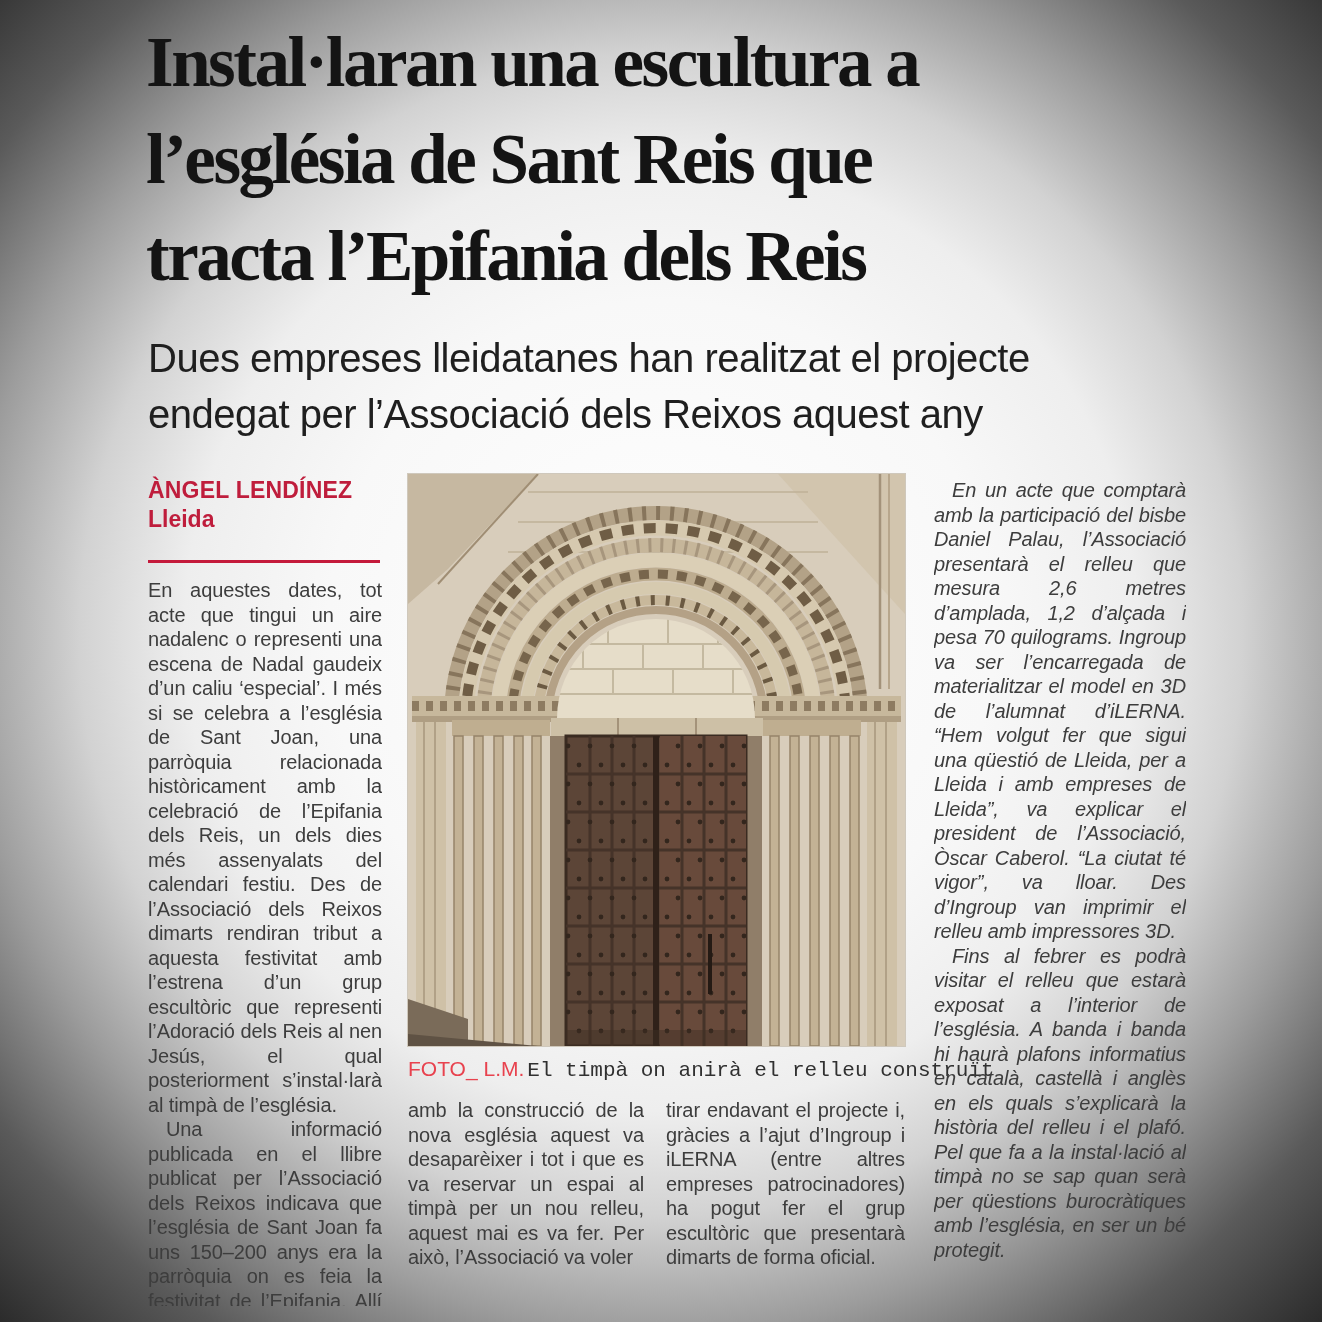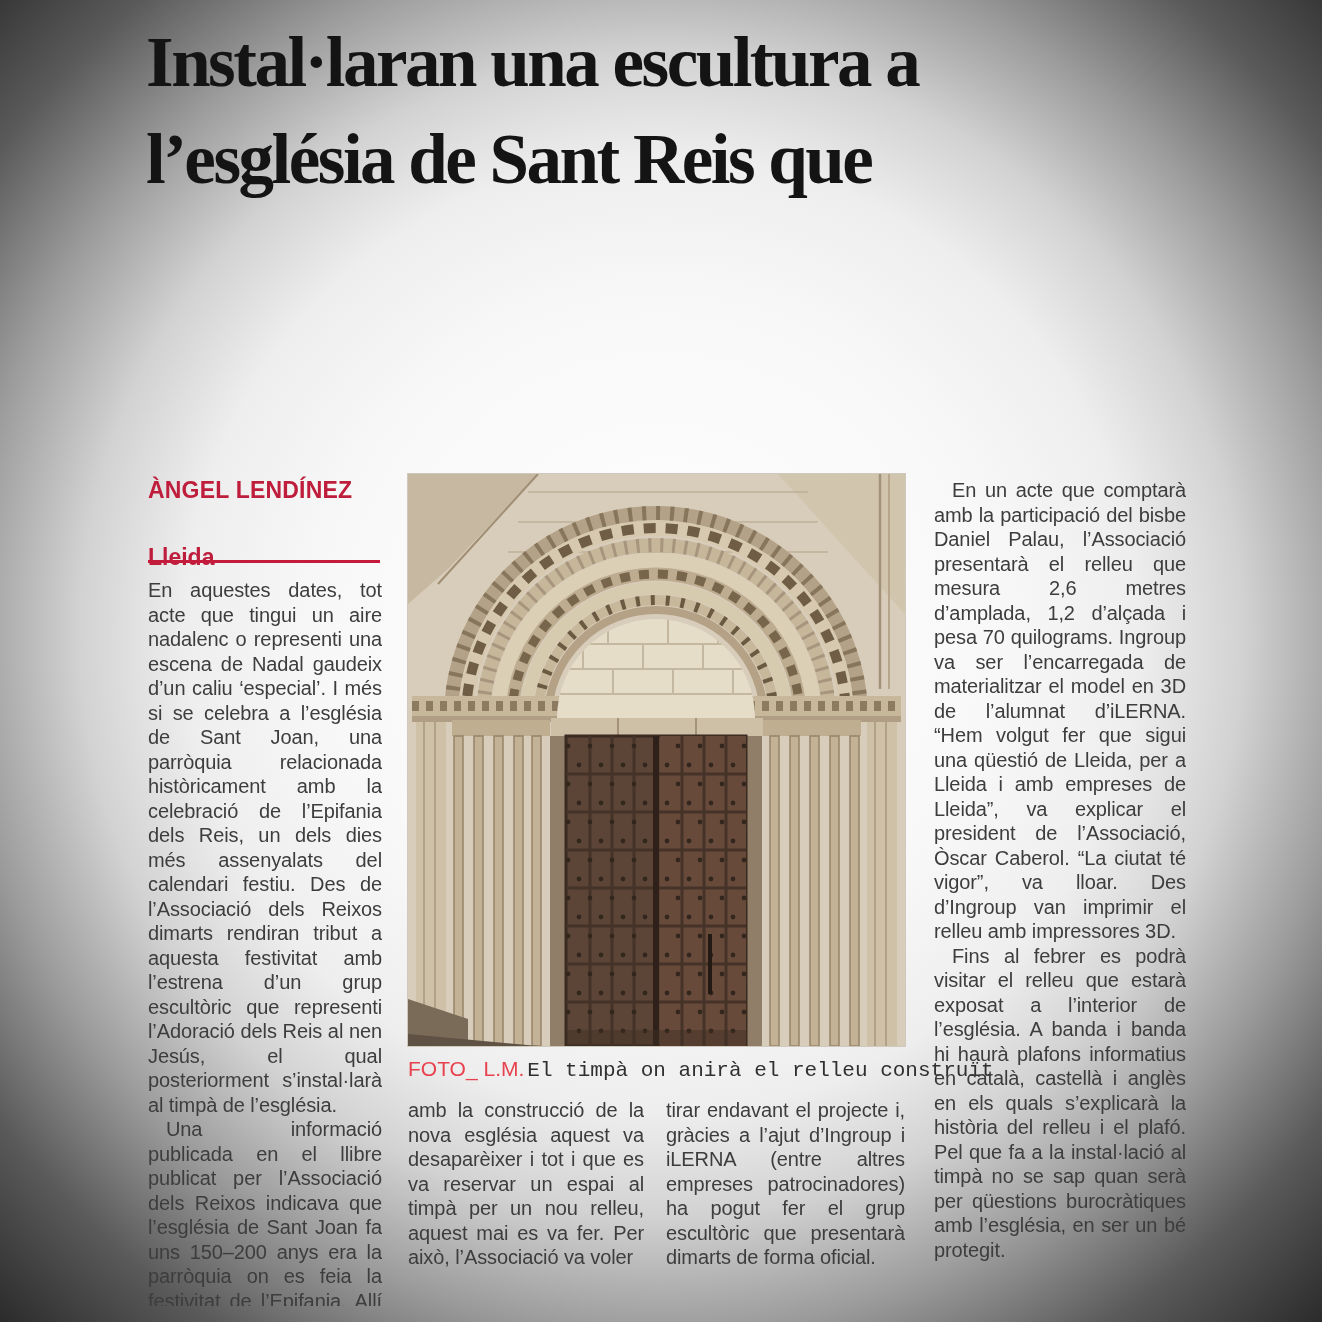--- a/index.html
+++ b/index.html
@@ -16,50 +16,55 @@
     font-size:71px;line-height:97px;letter-spacing:-2.5px;color:#141414;
   }
   .headline .hl-line{white-space:nowrap;}
   .subhead{
     position:absolute;left:148px;top:330px;width:1080px;
     font-size:40px;line-height:56px;letter-spacing:-0.5px;color:#1f1f1f;
   }
   .subhead .sh-line{white-space:nowrap;}
   .byline{position:absolute;left:148px;top:476px;width:234px;color:#bf1d3c;}
   .byline .author{font-size:23px;font-weight:700;line-height:29px;letter-spacing:0.2px;}
-  .byline .place{font-size:23px;font-weight:700;line-height:29px;margin-top:38px;}
+  .byline .place{font-size:23px;font-weight:700;line-height:29px;}
   .red-rule{position:absolute;left:148px;top:560px;width:232px;height:3px;background:#c41a3b;}
   .bodycol{
     font-size:20px;line-height:24.5px;color:#3d3d3d;
     text-align:justify;letter-spacing:-0.1px;
   }
   .bodycol p{margin:0;}
   .bodycol p.indent{text-indent:18px;}
   .col1{position:absolute;left:148px;top:578px;width:234px;height:728px;overflow:hidden;}
   .col2{position:absolute;left:408px;top:1098px;width:236px;height:212px;overflow:hidden;}
   .col3{position:absolute;left:666px;top:1098px;width:239px;height:212px;overflow:hidden;}
-  .col4{position:absolute;left:934px;top:478px;width:252px;height:830px;overflow:hidden;}
+  .col4{position:absolute;left:934px;top:478px;width:252px;height:830px;overflow:hidden;font-style:italic;}
   .photo{
     position:absolute;left:408px;top:474px;width:497px;height:572px;
     outline:1px solid #cfc8bc;background:#d8cdbb;
   }
   .caption{position:absolute;left:408px;top:1056px;width:500px;font-size:21px;line-height:26px;white-space:nowrap;}
   .caption .credit{color:#e8424e;font-weight:400;margin-right:3px;}
   .caption .captext{color:#303030;font-family:Liberation Mono, monospace;}
 </style>
 </head>
 <body>
 
 <div class="page">
 
   <h1 class="headline" style="margin:0;">
     <div class="hl-line">Instal·laran una escultura a</div>
     <div class="hl-line">l’església de Sant Reis que</div>
+    <div class="hl-line">tracta l’Epifania dels Reis</div>
   </h1>
 
+  <h2 class="subhead" style="margin:0;font-weight:400;">
+    <div class="sh-line">Dues empreses lleidatanes han realitzat el projecte</div>
+    <div class="sh-line">endegat per l’Associació dels Reixos aquest any</div>
+  </h2>
 
   <div class="byline">
     <div class="author">ÀNGEL LENDÍNEZ</div>
     <div class="place">Lleida</div>
   </div>
 
   <div class="red-rule"></div>
 
   <div class="bodycol col1">
     <p>En aquestes dates, tot acte que tingui un aire nadalenc o representi una escena de Nadal gaudeix d’un caliu ‘especial’. I més si se celebra a l’església de Sant Joan, una parròquia relacionada històricament amb la celebració de l’Epifania dels Reis, un dels dies més assenyalats del calendari festiu. Des de l’Associació dels Reixos dimarts rendiran tribut a aquesta festivitat amb l’estrena d’un grup escultòric que representi l’Adoració dels Reis al nen Jesús, el qual posteriorment s’instal·larà al timpà de l’església.</p>

